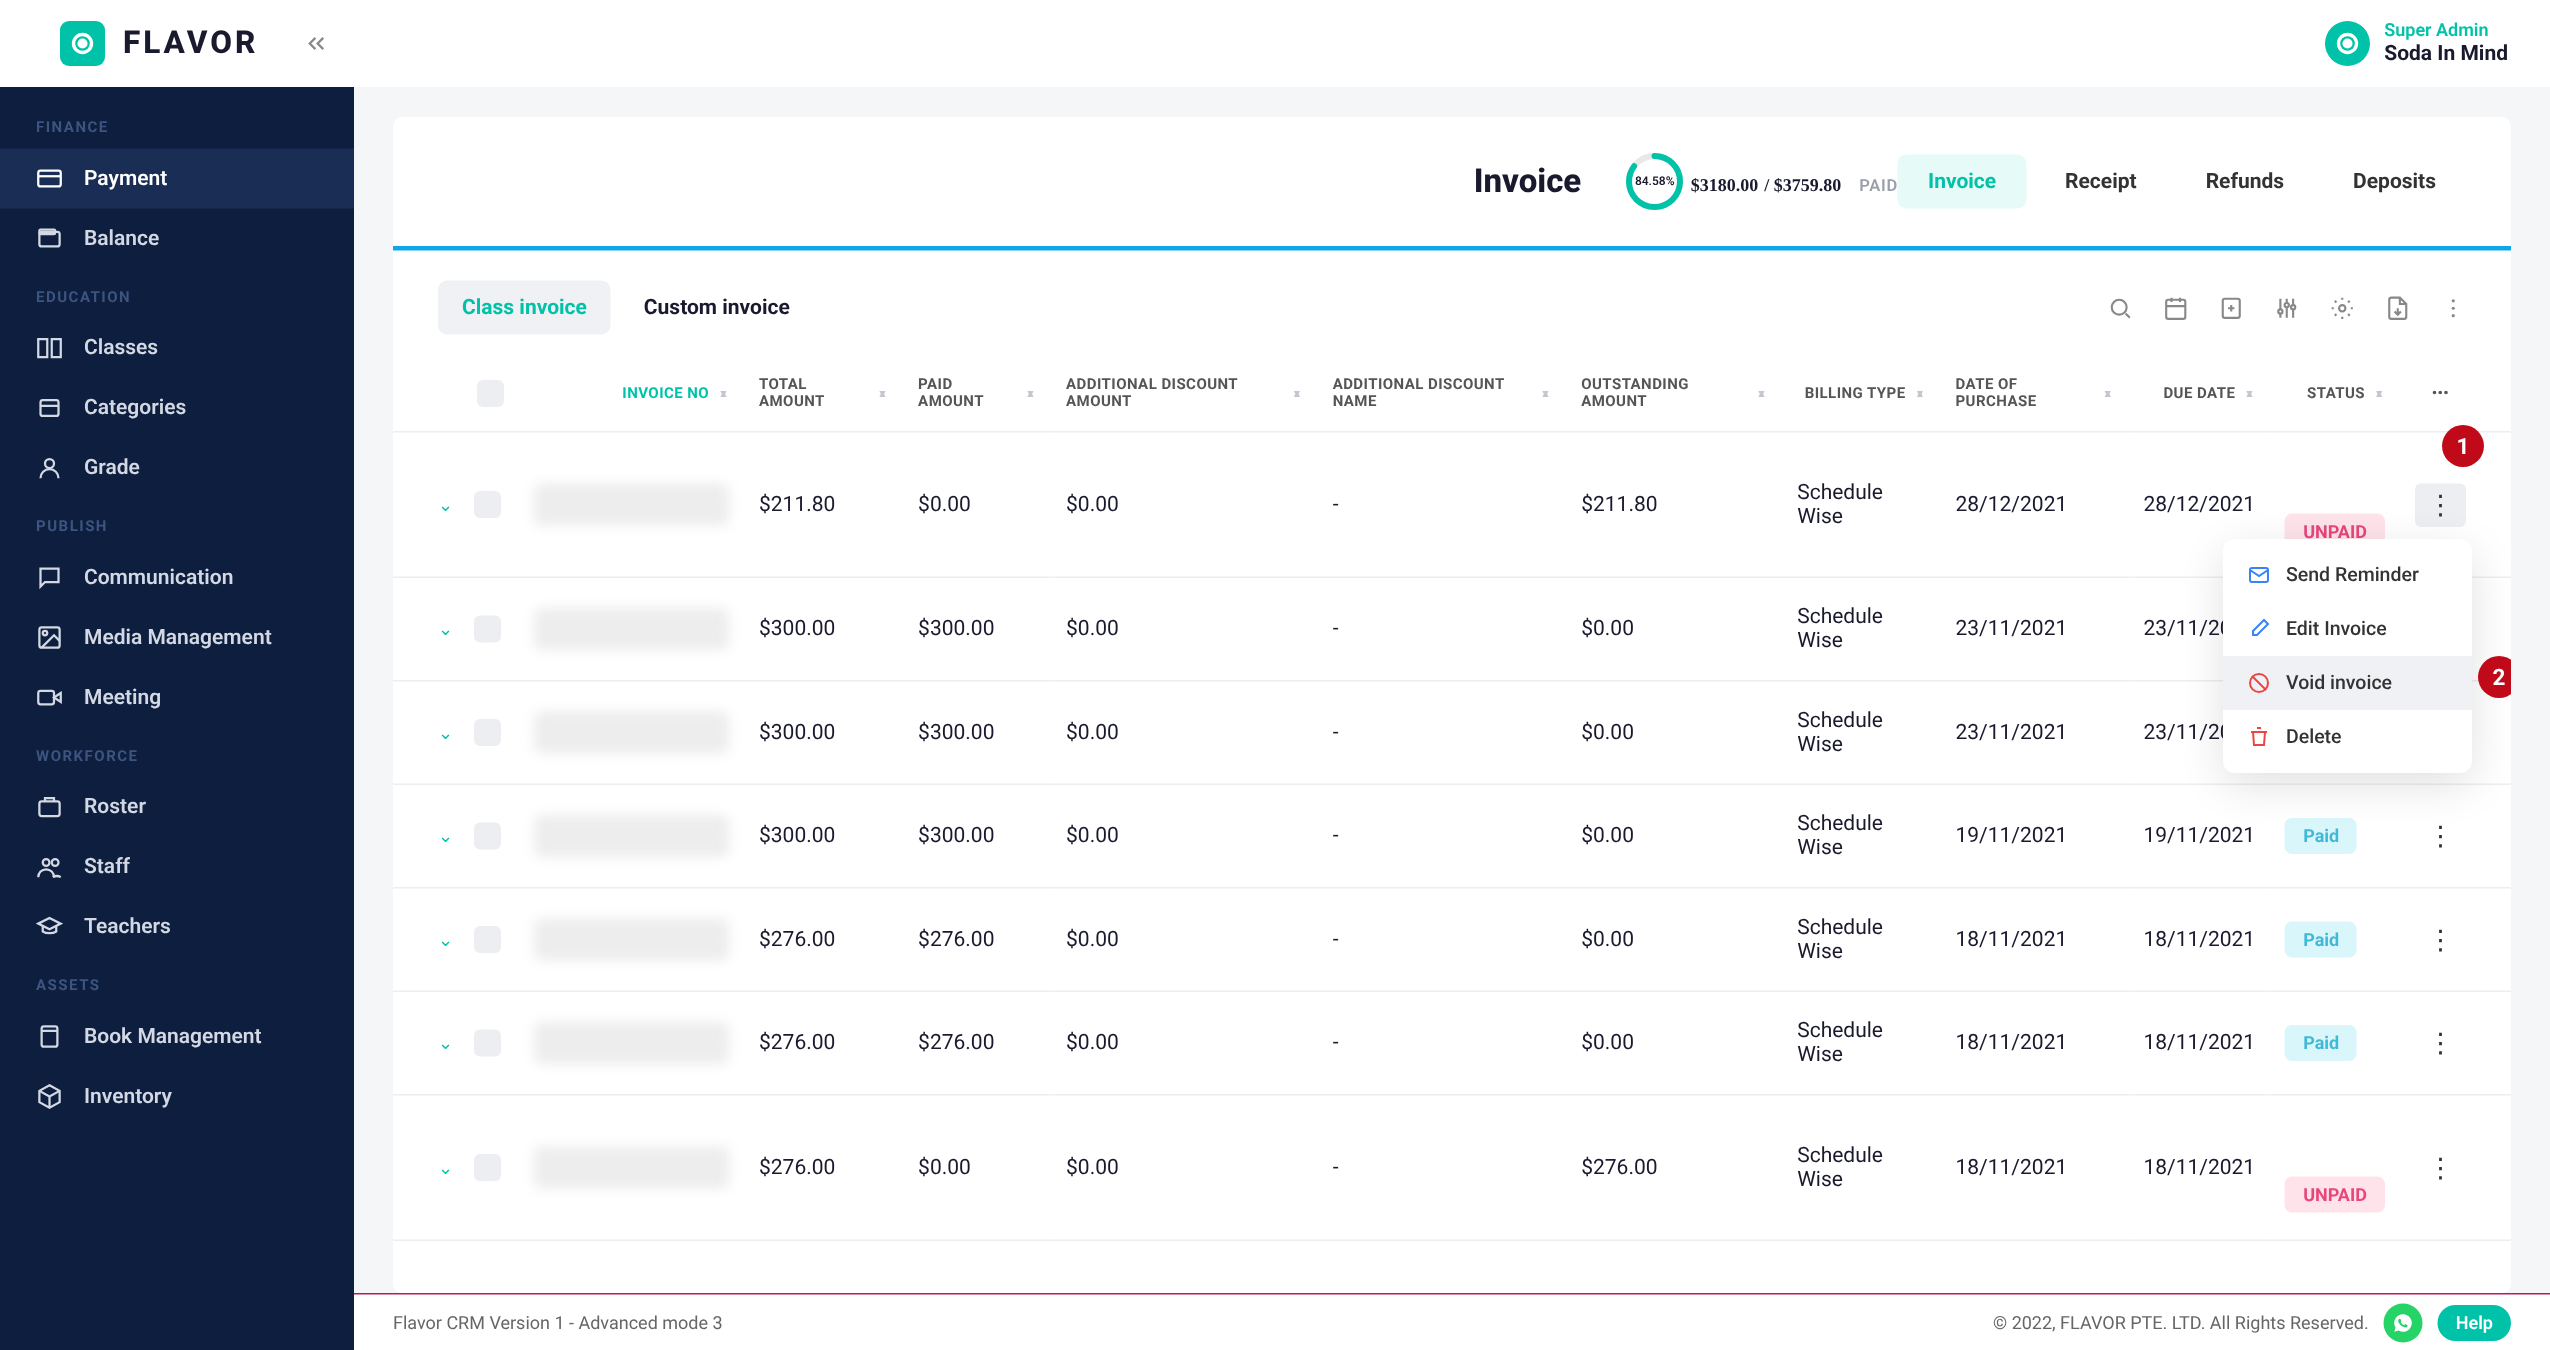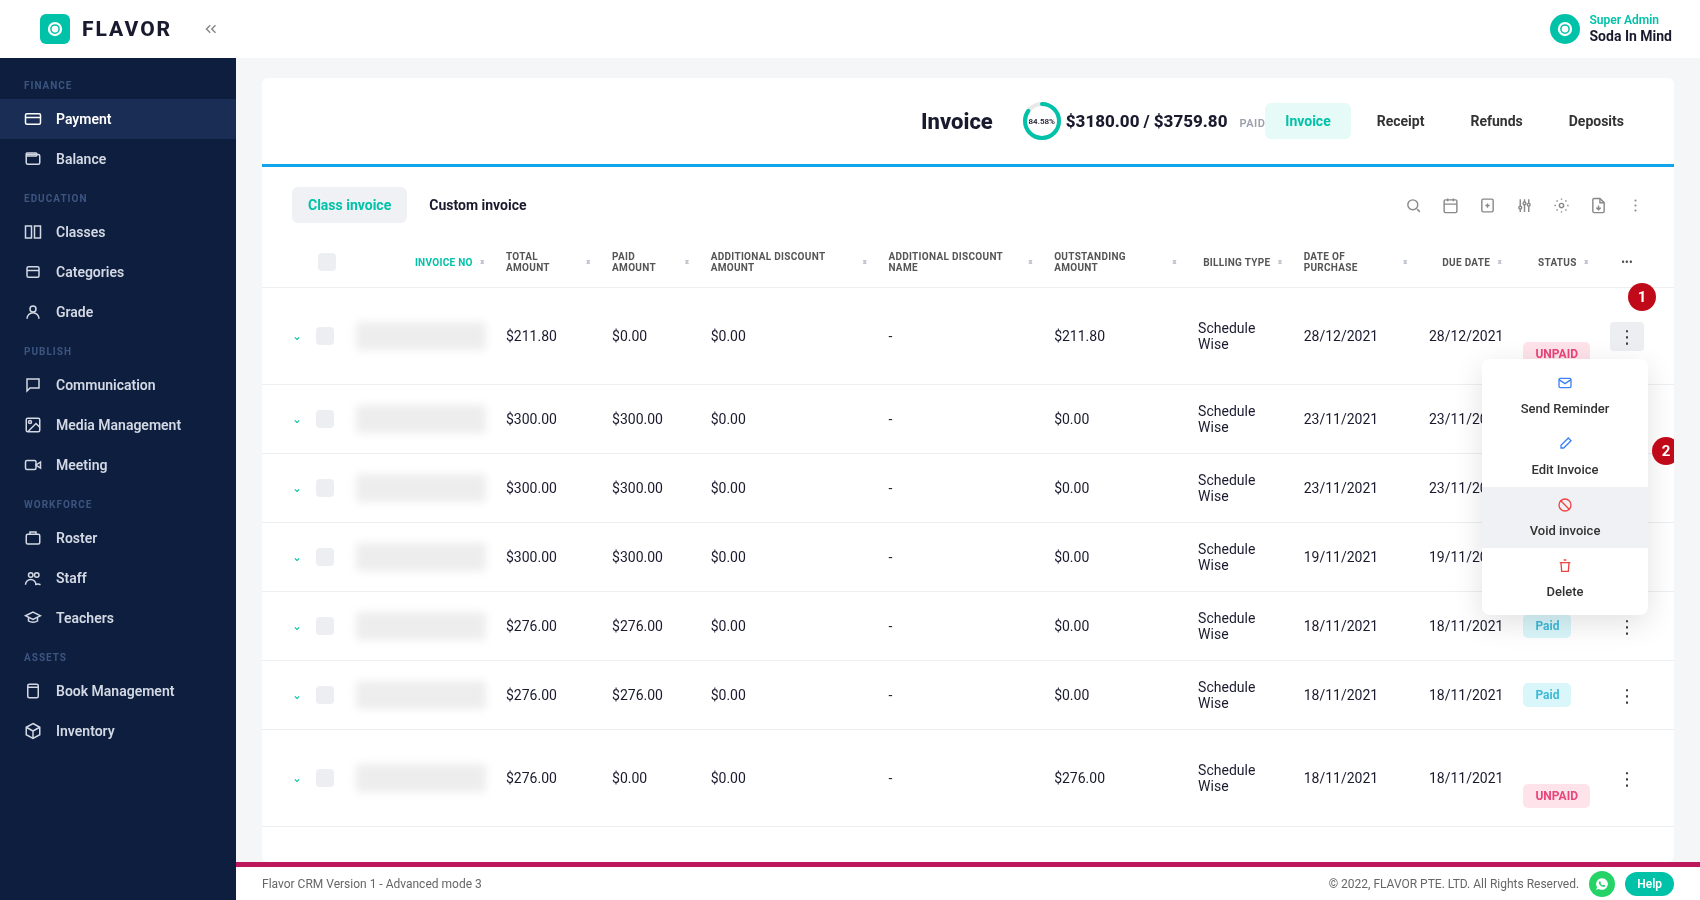--- a/index.html
+++ b/index.html
@@ -25,21 +25,21 @@
     .main { flex: 1; background: #f5f6f8; display: flex; flex-direction: column; }
     .content { flex: 1; padding: 20px 26px 0; overflow: hidden; }
     .card { background: #fff; border-radius: 6px; height: 100%; display: flex; flex-direction: column; }
     .card-header { padding: 22px 30px; display: flex; align-items: center; justify-content: flex-end; border-bottom: 3px solid #0ea5e9; }
     .header-left { display: flex; align-items: center; gap: 28px; }
     .page-title { font-size: 22px; font-weight: 800; }
     .progress-wrap { display: flex; align-items: center; gap: 3px; }
     .progress-ring { width: 42px; height: 42px; position: relative; }
     .progress-ring svg { width: 42px; height: 42px; transform: rotate(-90deg); }
     .progress-label { position: absolute; top: 50%; left: 50%; transform: translate(-50%, -50%); font-size: 8px; font-weight: 600; }
-    .amounts { font-size: 17px; font-weight: 800; }
+    .amounts { font-size: 12px; font-weight: 800; font-family: Liberation Serif, serif; }
     .paid-tag { font-size: 11px; color: #9aa0ab; font-weight: 600; letter-spacing: 0.5px; margin-left: 8px; }
     .tab-nav { display: flex; gap: 6px; }
     .tab-btn { padding: 10px 20px; font-size: 14px; font-weight: 700; color: #333; border-radius: 6px; cursor: pointer; }
     .tab-btn.active { background: #e6faf7; color: #00c2a8; }
     .subhead { padding: 20px 30px 14px; display: flex; justify-content: space-between; align-items: center; text-align: right; }
     .subtabs { display: flex; gap: 6px; }
     .subtab { padding: 10px 16px; font-size: 14px; font-weight: 700; border-radius: 6px; cursor: pointer; }
     .subtab.active { background: #f0f1f4; color: #00c2a8; }
     .toolbar { display: flex; gap: 20px; align-items: center; color: #888; }
     .toolbar .ticon { cursor: pointer; display: flex; }
@@ -54,25 +54,25 @@
     tbody td:first-child { padding-left: 30px; }
     .row-start { display: flex; align-items: center; gap: 14px; }
     .chev { color: #00c2a8; font-size: 12px; cursor: pointer; }
     .chk { width: 18px; height: 18px; border-radius: 4px; background: #eceef2; cursor: pointer; }
     .blur-cell { width: 130px; height: 28px; background: #ededed; border-radius: 4px; filter: blur(4px); }
     .badge { padding: 5px 12px; border-radius: 5px; font-size: 12px; font-weight: 700; display: inline-block; }
     .badge.unpaid { background: #ffe3ea; color: #e8467c; margin-top: 36px; }
     .badge.paid { background: #d9f6fb; color: #3fb9d6; }
     .row-more { cursor: pointer; color: #333; font-size: 18px; text-align: center; }
     .dropdown { position: absolute; top: 122px; right: 26px; background: #fff; border-radius: 8px; box-shadow: 0 8px 30px rgba(0,0,0,0.12); padding: 6px 0; width: 166px; z-index: 10; }
-    .dropdown-item { display: flex; align-items: center; gap: 10px; padding: 10px 16px; font-size: 13px; font-weight: 500; color: #333; cursor: pointer; flex-direction: column; }
+    .dropdown-item { display: flex; align-items: center; gap: 10px; padding: 10px 16px; font-size: 13px; font-weight: 500; color: #333; cursor: pointer; }
     .dropdown-item.hover { background: #f0f1f4; }
     .dropdown-item svg { width: 16px; height: 16px; flex-shrink: 0; }
     .annot { position: absolute; width: 28px; height: 28px; border-radius: 50%; background: #c10a19; color: #fff; font-weight: 700; display: flex; align-items: center; justify-content: center; font-size: 15px; z-index: 20; }
-    .footer { height: 38px; background: #fff; display: flex; justify-content: space-between; align-items: center; padding: 0 26px; font-size: 12px; color: #666; border-top: 5px solid #be185d; }
+    .footer { height: 38px; background: #fff; display: flex; justify-content: space-between; align-items: center; padding: 0 26px; font-size: 12px; color: #666; border-top: 1px solid #be185d; }
     .footer-right { display: flex; align-items: center; gap: 10px; }
     .wa-btn { width: 26px; height: 26px; background: #25d366; border-radius: 50%; display: flex; align-items: center; justify-content: center; color: #fff; font-size: 14px; }
     .help-btn { background: #00c2a8; color: #fff; padding: 5px 12px; border-radius: 14px; font-size: 12px; font-weight: 600; }
   </style>
 </head>
 <body>
 
 <div class="app">
   <div class="topbar">
     <div class="brand">

